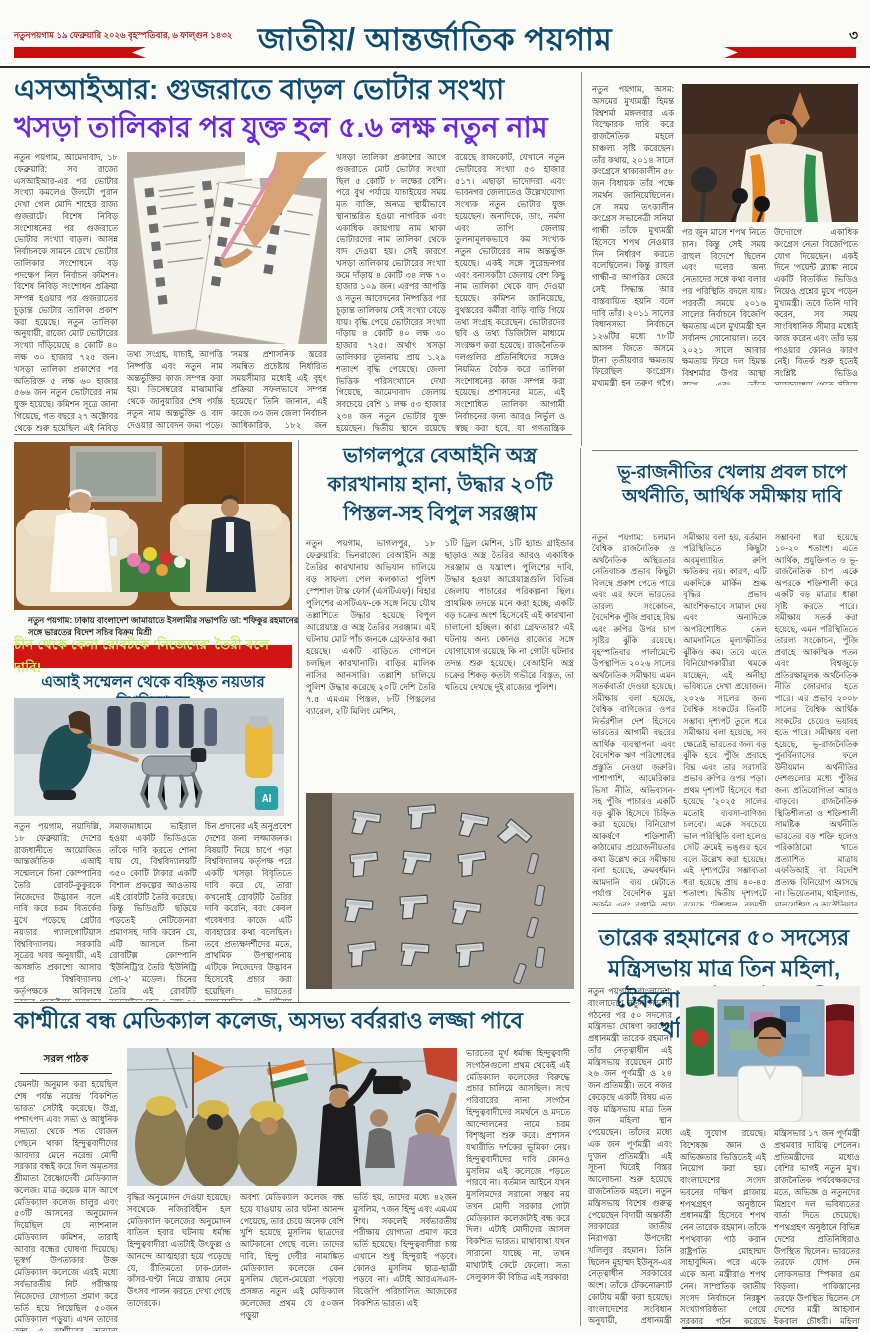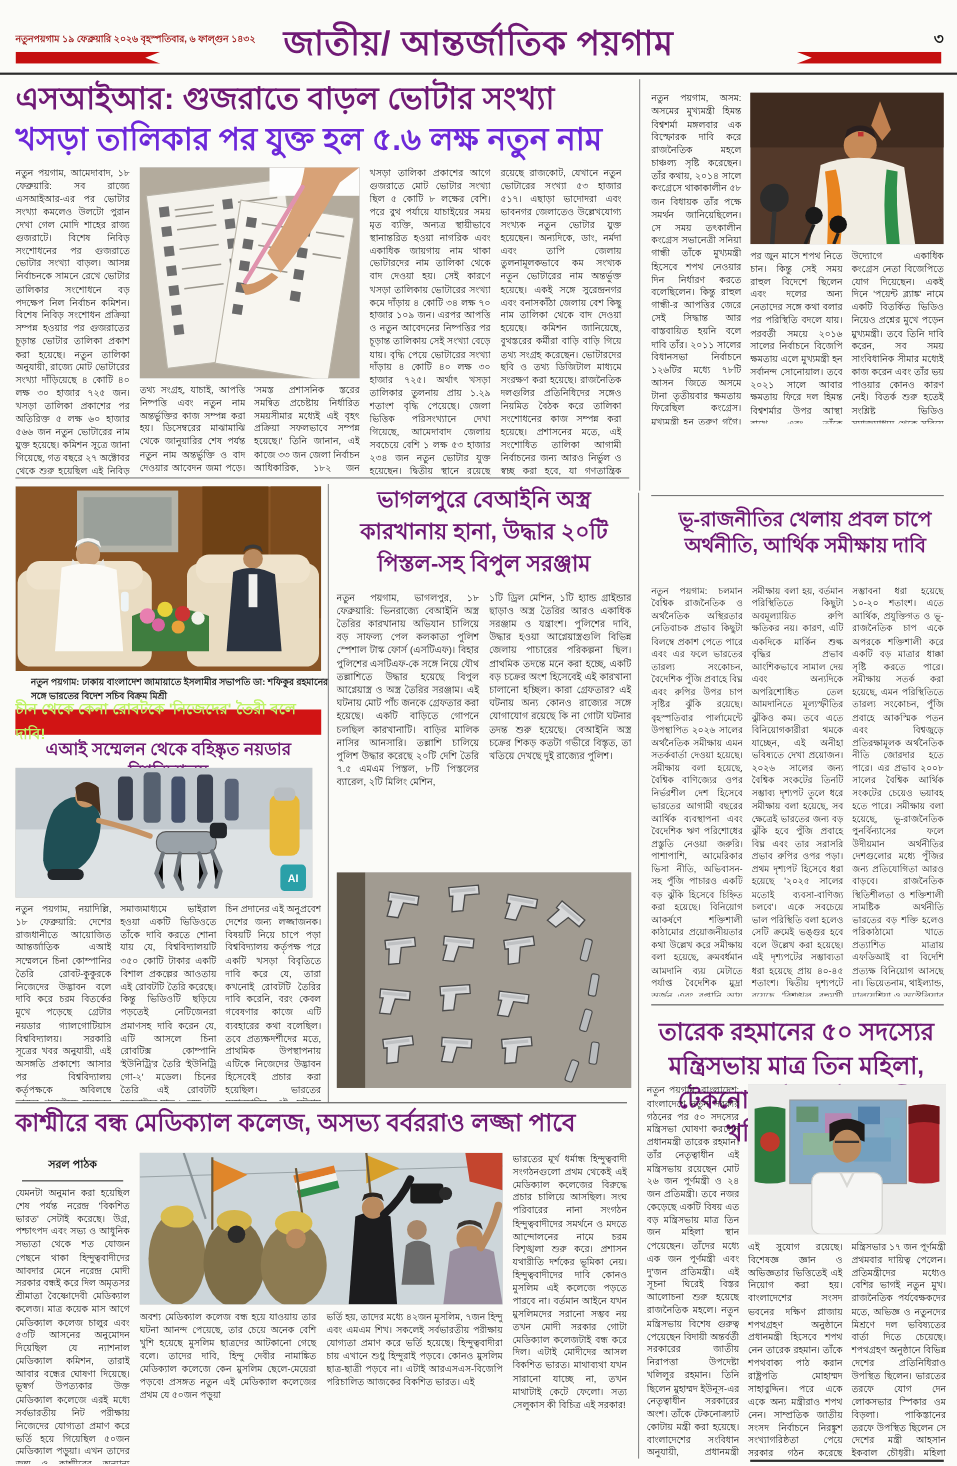--- a/index.html
+++ b/index.html
@@ -1,21 +1,21 @@
 <!DOCTYPE html>
 <html><head>
 <meta charset="utf-8">
 <style>
   *{margin:0;padding:0;box-sizing:border-box}
   html,body{width:870px;height:1333px}
   body{position:relative;background:#fbfbf8;font-family:"Liberation Sans","DejaVu Sans",sans-serif;color:#141414;overflow:hidden}
   .abs{position:absolute}
   .bt{font-size:8.4px;line-height:1.4;text-align:justify;color:#1d1d1d;overflow:hidden}
   .colrow{display:flex;gap:9px}
-  .hl{font-weight:bold;color:#701a75}
+  .hl{font-weight:bold;color:#0c4a6e}
   .center{text-align:center}
   .rule-h{position:absolute;background:#2b2b2b}
   .rule-v{position:absolute;background:#8a8a8a;width:1px}
   .photo{position:absolute;overflow:hidden;background:#ccc}
   .photo svg{display:block;width:100%;height:100%}
   .caption{font-size:8.3px;font-weight:bold;line-height:1.45;color:#222;text-align:left}
   .banner{background:#d11414;color:#bef264;font-weight:bold;display:flex;align-items:center;justify-content:center;font-size:13.5px;letter-spacing:.2px}
   .redbar{position:absolute;background:#c50f0f;height:11px}
   .bar-l{clip-path:polygon(0 0,100% 0,calc(100% - 14px) 50%,100% 100%,0 100%)}
   .bar-r{clip-path:polygon(0 0,100% 0,100% 100%,0 100%,14px 50%)}
@@ -341,18 +341,19 @@
         <path d="M222,56 Q238,42 246,24" stroke="#1c1c1e" stroke-width="7" fill="none" stroke-linecap="round"></path>
         <circle cx="300" cy="78" r="12" fill="#b98a5f"></circle>
           <path d="M288,70 Q300,60 312,70 L310,64 Q300,58 290,64 Z" fill="#3a3430"></path>
         <path d="M282,90 Q300,80 322,90 L330,138 L276,138 Z" fill="#9a8fa0"></path>
         <path d="M310,86 Q322,66 326,48" stroke="#b98a5f" stroke-width="7" fill="none" stroke-linecap="round"></path>
         <circle cx="252" cy="70" r="9" fill="#a8876a"></circle>
           <path d="M242,84 Q252,76 264,84 L268,120 L238,120 Z" fill="#6a6a6a"></path>
       </svg>
     </div>
     <div class="colrow" style="margin-top:6px;gap:9px">
+      <div class="bt" style="flex:1;height:136px">বৃদ্ধির অনুমোদন দেওয়া হয়েছে। সবথেকে নজিরবিহীন হল মেডিক্যাল কলেজের অনুমোদন বাতিল হবার ঘটনায় ধর্মান্ধ হিন্দুত্ববাদীরা এতটাই উৎফুল্ল ও আনন্দে আত্মহারা হয়ে পড়েছে যে, রীতিমতো ঢাক-ঢোল-কাঁসর-ঘণ্টা নিয়ে রাস্তায় নেমে উৎসব পালন করতে দেখা গেছে তাদেরকে।</div>
       <div class="bt" style="flex:1;height:136px">অবশ্য মেডিক্যাল কলেজ বন্ধ হয়ে যাওয়ায় তার ঘটনা আনন্দ পেয়েছে, তার চেয়ে অনেক বেশি খুশি হয়েছে মুসলিম ছাত্রদের আটকানো গেছে বলে। তাদের দাবি, হিন্দু দেবীর নামাঙ্কিত মেডিক্যাল কলেজে কেন মুসলিম ছেলে-মেয়েরা পড়বে! প্রসঙ্গত নতুন এই মেডিক্যাল কলেজের প্রথম যে ৫০জন পড়ুয়া</div>
       <div class="bt" style="flex:1;height:136px">ভর্তি হয়, তাদের মধ্যে ৪২জন মুসলিম, ৭জন হিন্দু এবং এমএম শিখ। সকলেই সর্বভারতীয় পরীক্ষায় যোগ্যতা প্রমাণ করে ভর্তি হয়েছে। হিন্দুত্ববাদীরা চায় এখানে শুধু হিন্দুরাই পড়বে। কোনও মুসলিম ছাত্র-ছাত্রী পড়বে না। এটাই আরএসএস-বিজেপি পরিচালিত আজকের বিকশিত ভারত। এই</div>
     </div>
   </div>
   <div class="bt" style="flex:0 0 104px;height:282px">ভারতের মূর্খ ধর্মান্ধ হিন্দুত্ববাদী সংগঠনগুলো প্রথম থেকেই এই মেডিক্যাল কলেজের বিরুদ্ধে প্রচার চালিয়ে আসছিল। সংঘ পরিবারের নানা সংগঠন হিন্দুত্ববাদীদের সমর্থনে ও মদতে আন্দোলনের নামে চরম বিশৃঙ্খলা শুরু করে। প্রশাসন যথারীতি দর্শকের ভূমিকা নেয়। হিন্দুত্ববাদীদের দাবি কোনও মুসলিম এই কলেজে পড়তে পারবে না। বর্তমান আইনে যখন মুসলিমদের সরানো সম্ভব নয় তখন মোদী সরকার গোটা মেডিক্যাল কলেজটাই বন্ধ করে দিল। এটাই মোদীদের আসল বিকশিত ভারত। মাথাব্যথা যখন সারানো যাচ্ছে না, তখন মাথাটাই কেটে ফেলো। সত্য সেলুকাস কী বিচিত্র এই সরকার!</div>
 </div>
 
 </body></html>

